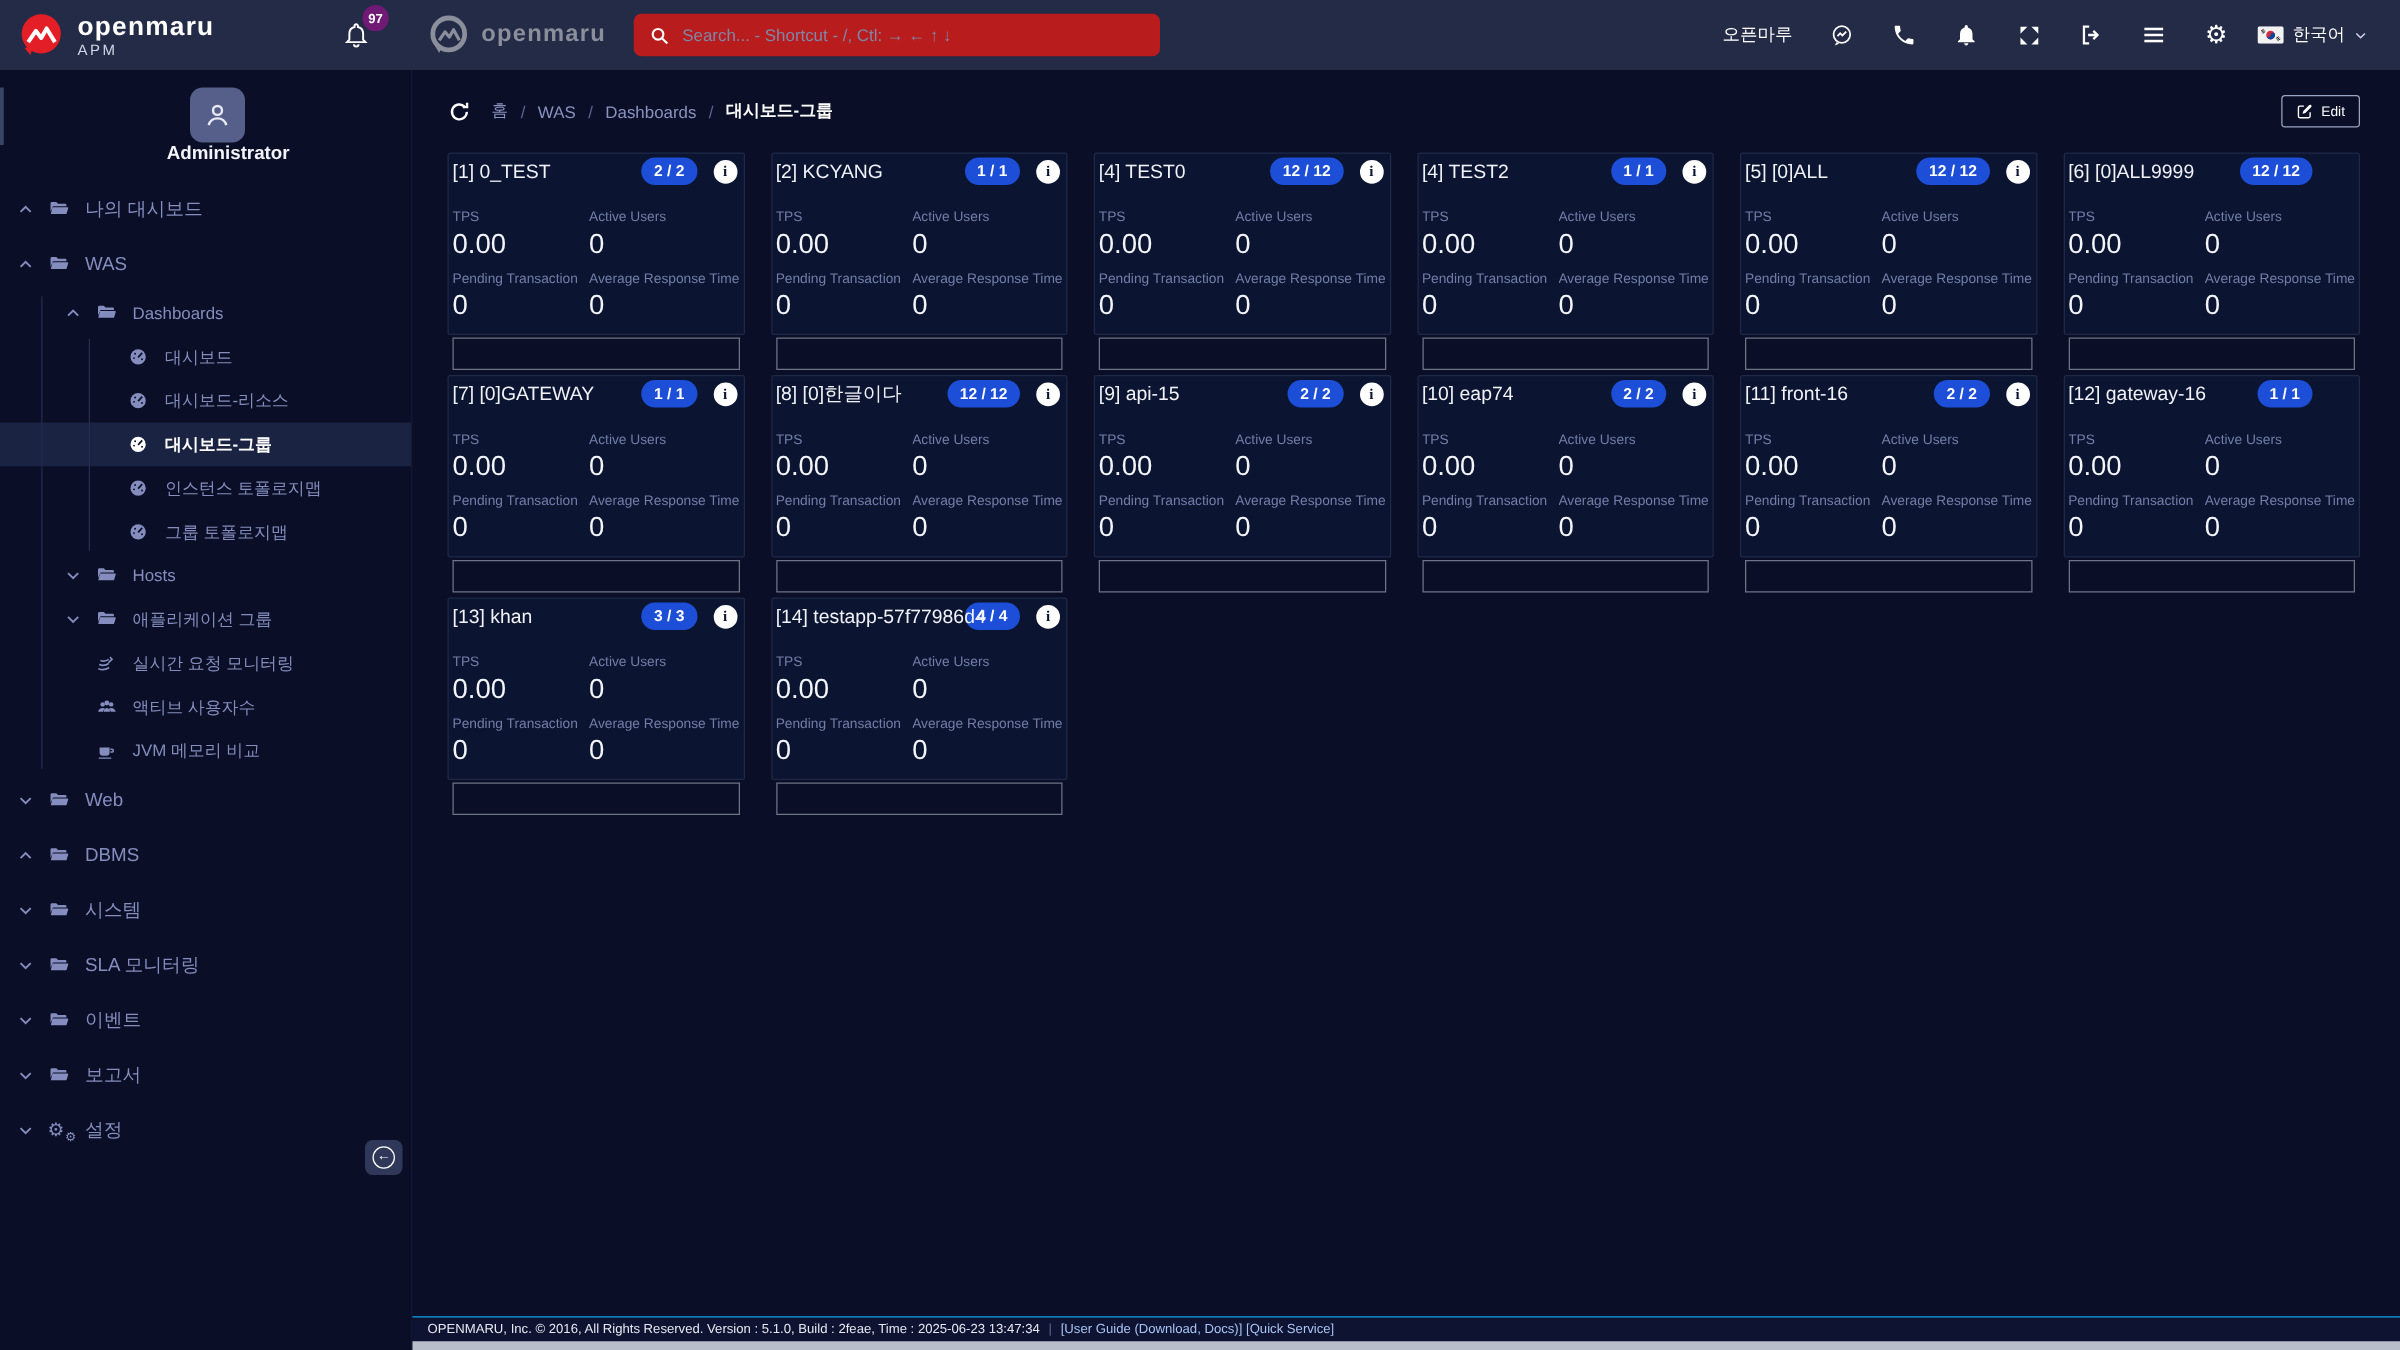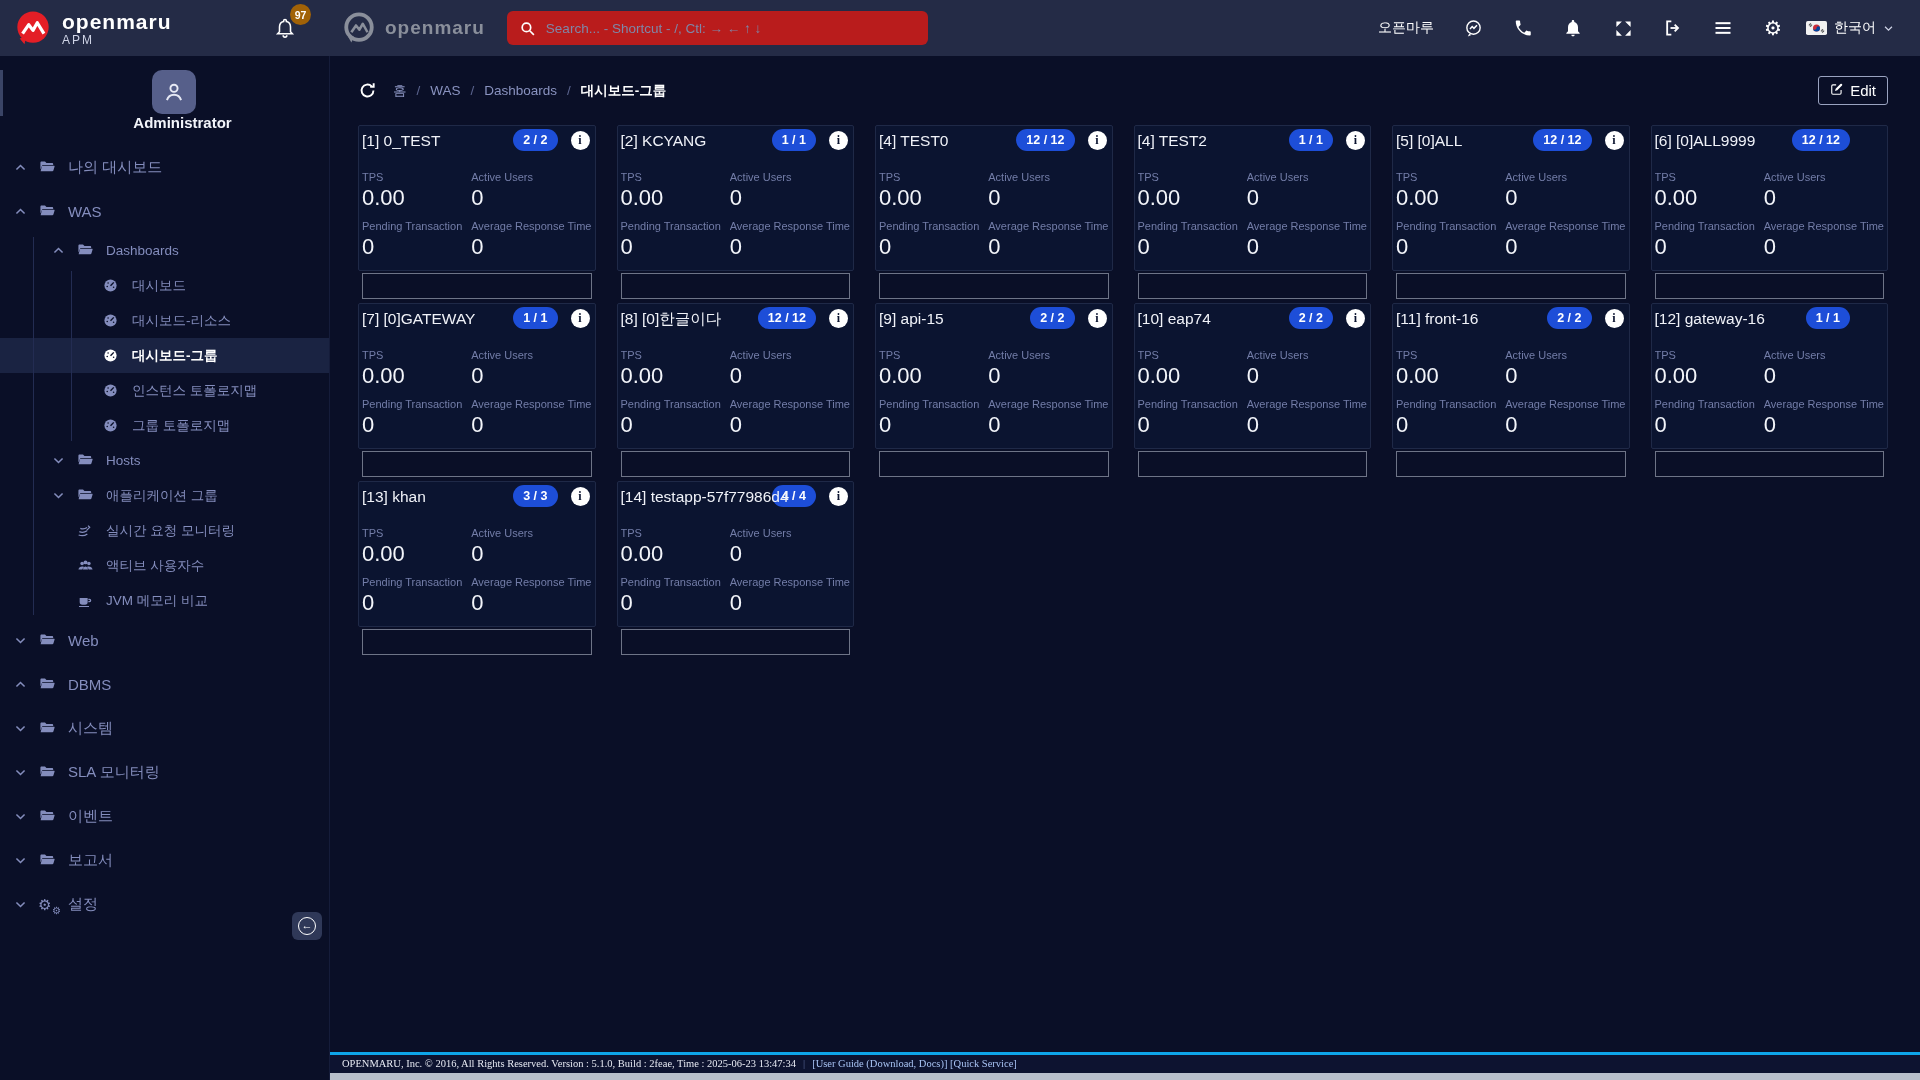--- a/index.html
+++ b/index.html
@@ -11,21 +11,21 @@
             display:flex; align-items:center; z-index:50; }
   .brand { width:268px; display:flex; align-items:center; padding-left:14px; }
   .roundel { width:38px; height:38px; flex:0 0 38px; }
   .brand-text { margin-left:10px; line-height:1; }
   .brand-title { font-size:21px; font-weight:bold; letter-spacing:1px; color:#fff; display:block; }
   .brand-sub { font-size:12px; color:#cfd4e6; display:block; margin-top:2px; letter-spacing:2px; }
   .hbtn { background:none; border:none; color:#fff; cursor:pointer; position:relative;
           display:flex; align-items:center; justify-content:center; width:34px; height:34px; }
   .hbtn svg { display:block; }
   .bell-badge { position:absolute; top:-7px; right:-9px; min-width:21px; height:21px; border-radius:50%;
-                background:#a16207; color:#fff; font-size:10.5px; font-weight:bold;
+                background:#701a75; color:#fff; font-size:10.5px; font-weight:bold;
                 display:flex; align-items:center; justify-content:center; padding:0 3px; }
   .sec-logo { display:flex; align-items:center; margin-left:40px; color:#8a8f9b; }
   .sec-logo .sec-word { font-size:19px; font-weight:bold; letter-spacing:1px; margin-left:9px; color:#8a8f9b; }
   .search { margin-left:22px; width:421px; height:34px; background:#b91c1c; border-radius:6px;
             display:flex; align-items:center; padding:0 12px; color:#7f87a8; }
   .search input { flex:1; background:transparent; border:none; outline:none; color:#c6cde4;
                   font-size:13.5px; margin-left:10px; font-family:"Liberation Sans", sans-serif; }
   .search input::placeholder { color:#7f87a8; }
   .hdr-right { margin-left:auto; display:flex; align-items:center; gap:16px; padding-right:26px; }
   .username { font-size:14px; color:#fff; margin-right:6px; cursor:pointer; }
@@ -64,44 +64,44 @@
 
   
   .main { position:fixed; top:56px; left:330px; width:1590px; height:1024px; background:#0a0f27; }
   .topbar { display:flex; align-items:center; padding:20px 32px 0 28px; }
   .refresh-btn { background:none; border:none; color:#fff; cursor:pointer; margin-right:16px;
                  display:flex; align-items:center; }
   .breadcrumb { display:flex; align-items:center; gap:10px; font-size:13.5px; }
   .crumb { color:#8a93c0; cursor:pointer; }
   .crumb-sep { color:#5c6590; }
   .crumb-current { color:#ffffff; font-weight:bold; }
-  .edit-btn { margin-left:auto; display:flex; align-items:flex-start; gap:6px; background:transparent;
-              border:1px solid #9aa3c0; border-radius:3px; color:#fff; font-size:15px;
+  .edit-btn { margin-left:auto; display:flex; align-items:flex-end; gap:6px; background:transparent;
+              border:1px solid #9aa3c0; border-radius:3px; color:#fff; font-size:11px;
               padding:5px 11px; cursor:pointer; font-family:"Liberation Sans", sans-serif; }
 
   .grid { display:grid; grid-template-columns:repeat(6,1fr); column-gap:21px; row-gap:32px;
           margin:20px 32px 0 28px; }
   .card { position:relative; background:#0b1430; border:1px solid #1f2947; border-radius:2px;
           height:146px; padding:3px; cursor:pointer; }
   .card-head { position:relative; height:26px; }
   .card-title { position:relative; z-index:2; font-size:15.5px; font-weight:normal; color:#f0f2f8;
                 white-space:nowrap; line-height:24px; }
   .badge { position:absolute; z-index:1; right:34px; top:0; background:#1d4ed8; color:#fff;
            font-size:12.5px; font-weight:bold; border-radius:12px; padding:4px 10px; white-space:nowrap; }
   .info { position:absolute; z-index:3; right:2px; top:2px; width:19px; height:19px; border-radius:50%;
           background:#fff; color:#0b1430; font-weight:bold; font-size:12px;
           font-family:"Liberation Serif", serif; display:flex; align-items:center; justify-content:center;
           cursor:pointer; }
   .metrics { display:grid; grid-template-columns:1fr 1fr; column-gap:6px; row-gap:11px; margin-top:16px; }
   .mlabel { display:block; font-size:11px; color:#737da8; white-space:nowrap; overflow:hidden; }
   .mvalue { display:block; font-size:22px; color:#f3f5fa; margin-top:3px; line-height:1.05; }
   .spark { margin-top:15px; height:26px; border:1px solid #6e7487; }
 
-  .footer { position:absolute; left:0; right:0; bottom:7px; background:#0d1330; border-top:3px solid #0ea5e9;
-            font-size:10.5px; color:#e6e9f2; padding:3px 10px 4px 12px; white-space:nowrap;font-family:Liberation Serif, serif; }
+  .footer { position:absolute; left:0; right:0; bottom:7px; background:#0d1330; border-top:1px solid #0ea5e9;
+            font-size:10.5px; color:#e6e9f2; padding:3px 10px 4px 12px; white-space:nowrap; }
   .footer .sep { color:#5b6a9a; margin:0 7px; }
   .footer .flinks { color:#a9c4f5; cursor:pointer; }
   .hscrollbar { position:absolute; left:0; right:0; bottom:0; height:7px; background:#b8bfcb; cursor:pointer; }
 </style>
 </head>
 <body>
 
 <header class="header">
   <div class="brand">
     <svg class="roundel" viewBox="0 0 40 40">

